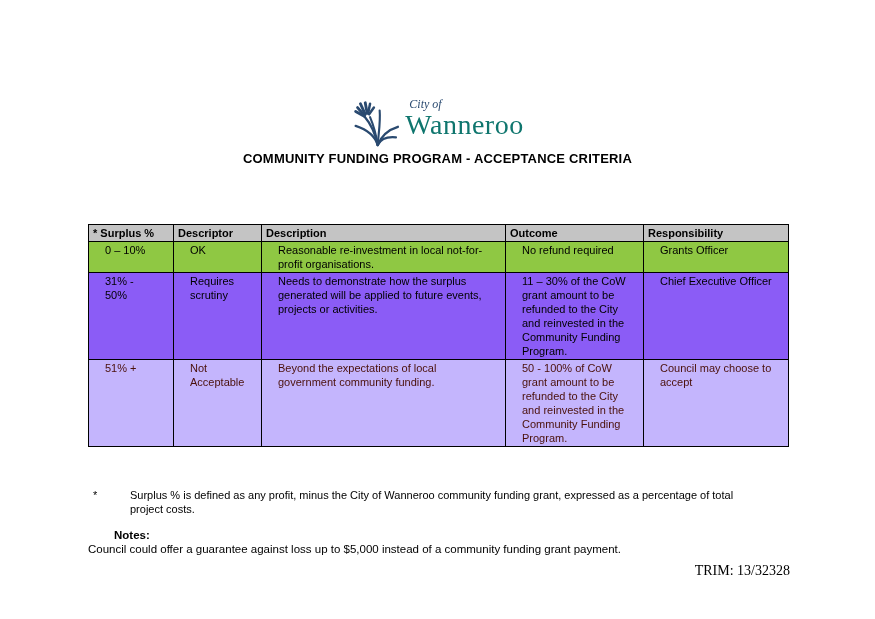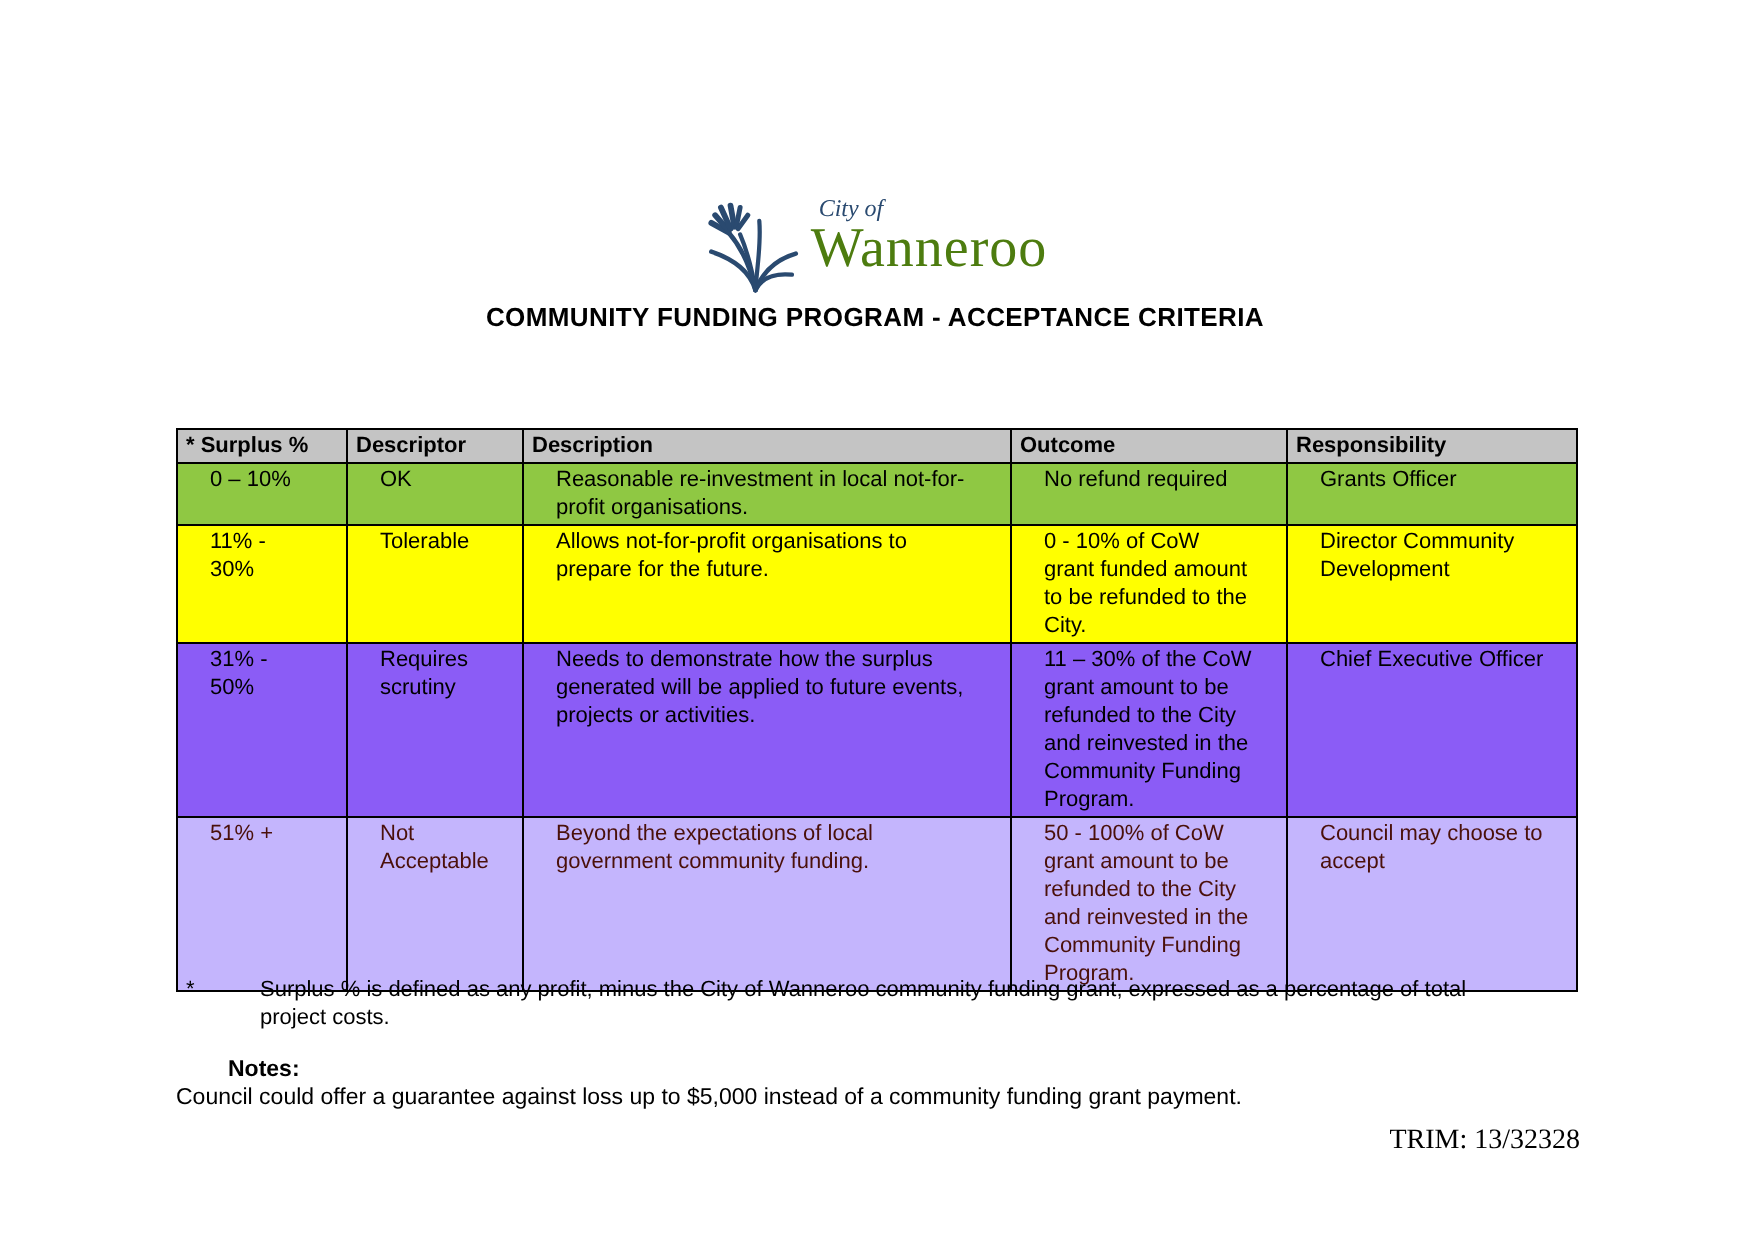--- a/index.html
+++ b/index.html
@@ -50,21 +50,21 @@
     text-align: center;
     font-size: 13px;
     font-weight: bold;
     letter-spacing: 0.2px;
   }
 
   
   .criteria-table-wrap {
     position: absolute;
     left: 88px;
-    top: 214px;
+    top: 224px;
     width: 700px;
   }
   table.criteria {
     border-collapse: collapse;
     width: 700px;
     table-layout: fixed;
     font-size: 11px;
     line-height: 14px;
   }
   table.criteria th, table.criteria td {
@@ -152,21 +152,21 @@
           <path d="M13 19 L6 11" stroke-width="3"></path>
           <path d="M14 18 L9 7" stroke-width="3"></path>
           <path d="M16 17 L14 6" stroke-width="3"></path>
           <path d="M17 17 L19 7" stroke-width="2.6"></path>
           <path d="M18 18 L23 11" stroke-width="2.6"></path>
         </g>
       </svg>
     </span>
     <span class="logo-text">
       <span class="logo-line1" style="color: rgb(42, 74, 112);">City of</span>
-      <span class="logo-line2" style="color: #4d7c0f;">Wanneroo</span>
+      <span class="logo-line2" style="color: #0f766e;">Wanneroo</span>
     </span>
   </div>
 
   <div class="doc-title">COMMUNITY FUNDING PROGRAM - ACCEPTANCE CRITERIA</div>
 
   <div class="criteria-table-wrap">
     <table class="criteria">
       <colgroup>
         <col class="c1">
           <col class="c2">
@@ -184,27 +184,20 @@
         </tr>
       </thead>
       <tbody>
         <tr class="r1" style="background: rgb(143, 200, 67); color: rgb(0, 0, 0);">
           <td>0 – 10%</td>
           <td class="col-desc">OK</td>
           <td class="col-long">Reasonable re-investment in local not-for-profit organisations.</td>
           <td class="col-outc">No refund required</td>
           <td>Grants Officer</td>
         </tr>
-        <tr class="r2" style="background: rgb(255, 255, 0); color: rgb(0, 0, 0);">
-          <td>11% - 30%</td>
-          <td class="col-desc">Tolerable</td>
-          <td class="col-long">Allows not-for-profit organisations to prepare for the future.</td>
-          <td class="col-outc">0 - 10% of CoW grant funded amount to be refunded to the City.</td>
-          <td>Director Community Development</td>
-        </tr>
         <tr class="r3" style="background: #8b5cf6; color: rgb(0, 0, 0);">
           <td>31% - 50%</td>
           <td class="col-desc">Requires scrutiny</td>
           <td class="col-long">Needs to demonstrate how the surplus generated will be applied to future events, projects or activities.</td>
           <td class="col-outc">11 – 30% of the CoW grant amount to be refunded to the City and reinvested in the Community Funding Program.</td>
           <td>Chief Executive Officer</td>
         </tr>
         <tr class="r4" style="background: #c4b5fd; color: rgb(74, 16, 10); margin-top: 40px;">
           <td>51% +</td>
           <td class="col-desc">Not Acceptable</td>

